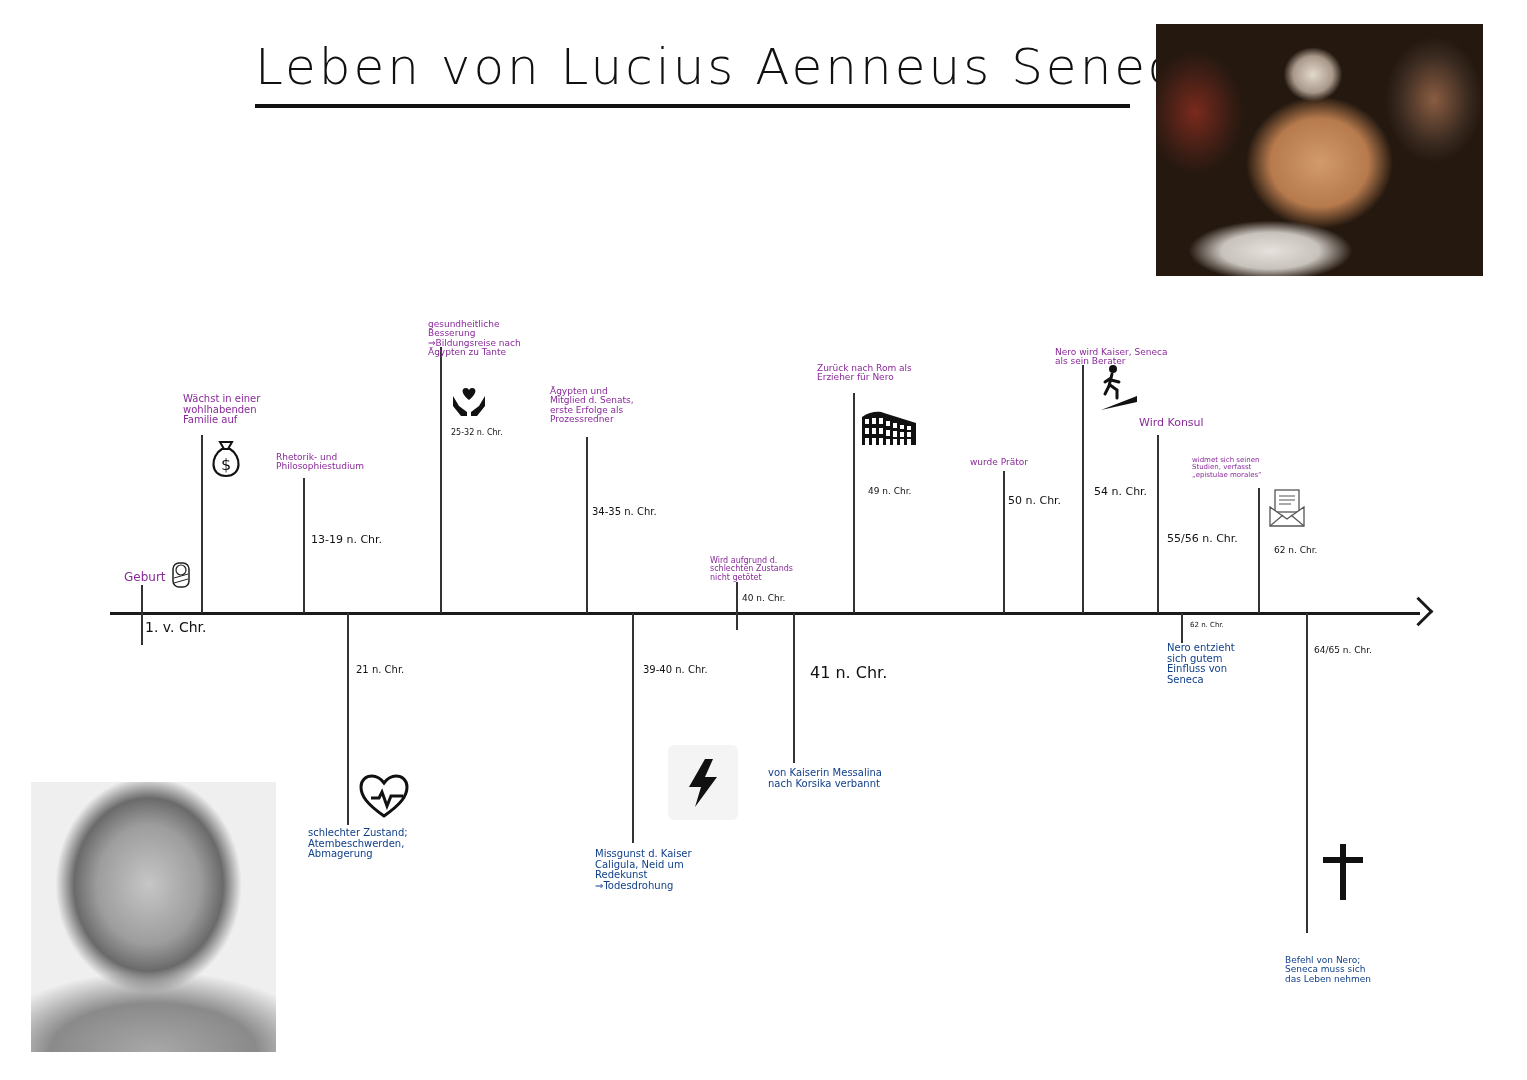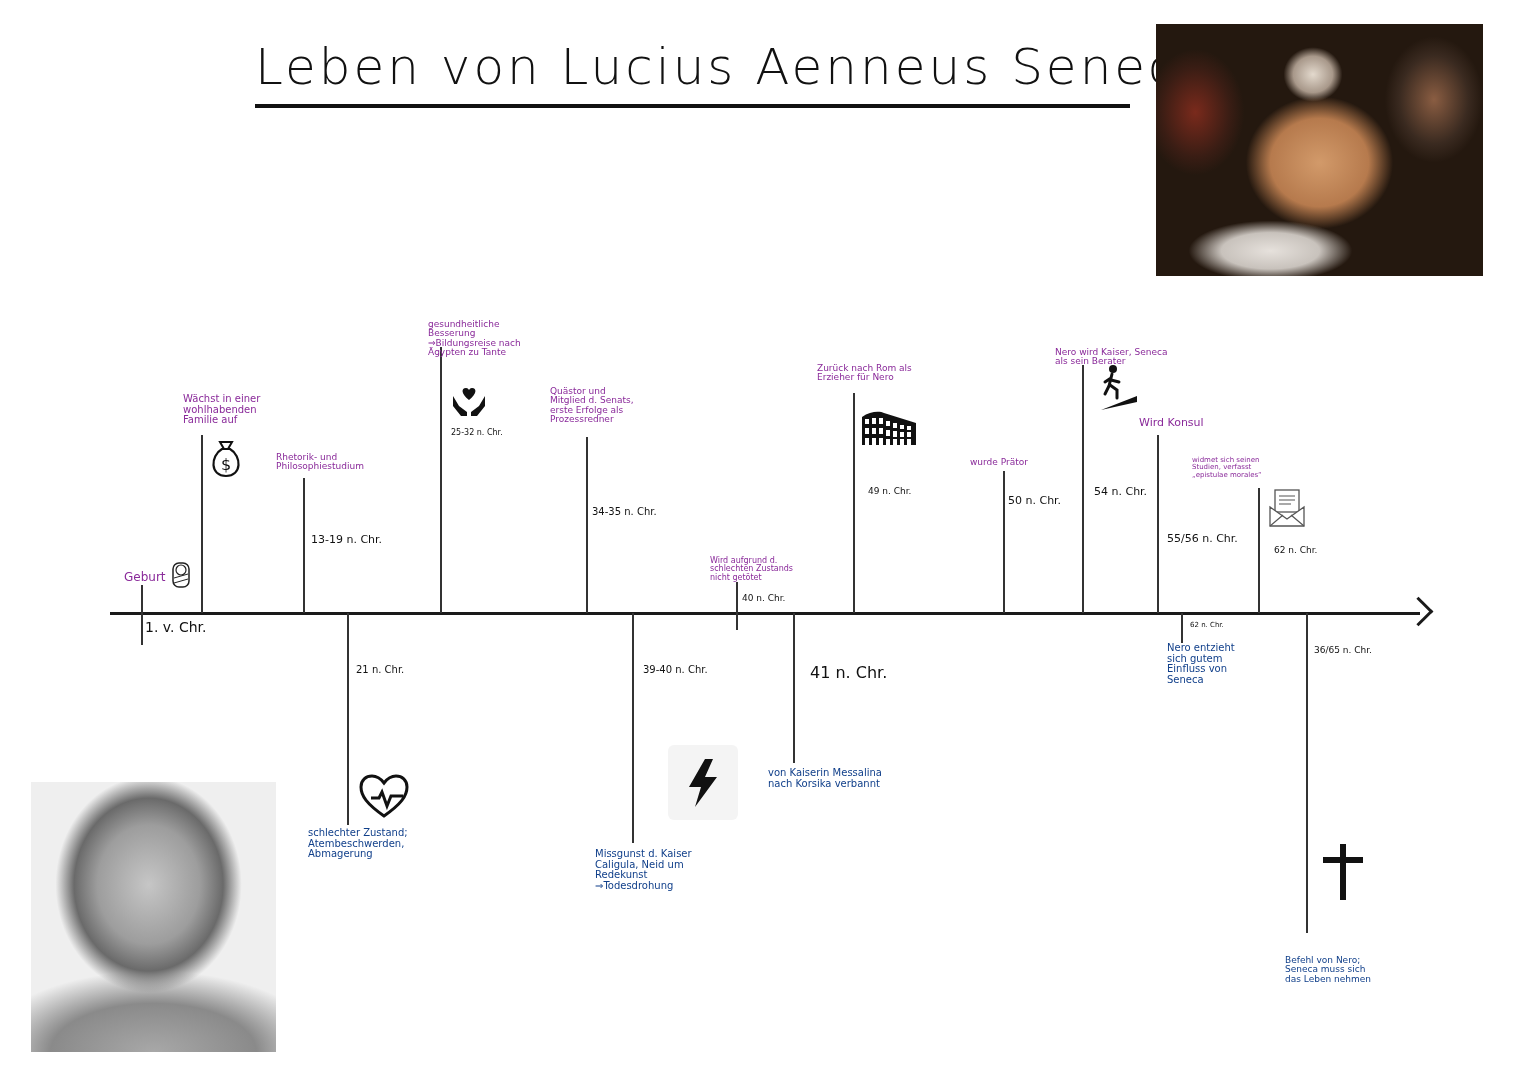--- a/index.html
+++ b/index.html
@@ -69,21 +69,21 @@
 <div class="icon" style="left:450px;top:385px;width:38px;height:32px;">
   <svg width="36" height="30" viewBox="0 0 36 30">
       <path d="M18 14 C10 8 10 2 15 2 C17 2 18 4 18 4 C18 4 19 2 21 2 C26 2 26 8 18 14 Z" fill="#111"></path>
       <path d="M2 10 L8 20 L16 26 L16 30 L10 30 L2 20 Z" fill="#111"></path>
       <path d="M34 10 L28 20 L20 26 L20 30 L26 30 L34 20 Z" fill="#111"></path>
     </svg>
 </div>
 <div class="lbl date" style="left:451px;top:429px;font-size:8px;">25-32 n. Chr.</div>
 
 <div class="tick" style="left:586px;top:437px;height:176px;"></div>
-<div class="lbl purple" style="left:550px;top:387px;width:90px;font-size:9px;">Quästor und Mitglied d. Senats, erste Erfolge als Prozessredner</div>
+<div class="lbl purple" style="left:550px;top:387px;width:90px;font-size:9px;">Ägypten und Mitglied d. Senats, erste Erfolge als Prozessredner</div>
 <div class="lbl date" style="left:592px;top:507px;font-size:10px;">34-35 n. Chr.</div>
 
 <div class="tick" style="left:736px;top:582px;height:48px;"></div>
 <div class="lbl purple" style="left:710px;top:557px;width:105px;font-size:8px;">Wird aufgrund d. schlechten Zustands nicht getötet</div>
 <div class="lbl date" style="left:742px;top:594px;font-size:9px;">40 n. Chr.</div>
 
 <div class="tick" style="left:853px;top:393px;height:220px;"></div>
 <div class="lbl purple" style="left:817px;top:364px;width:110px;font-size:9px;">Zurück nach Rom als Erzieher für Nero</div>
 <div class="icon" style="left:860px;top:408px;width:58px;height:40px;">
   <svg width="58" height="38" viewBox="0 0 58 38">
@@ -168,20 +168,20 @@
 
 <div class="tick" style="left:793px;top:613px;height:150px;"></div>
 <div class="lbl date" style="left:810px;top:665px;font-size:16px;">41 n. Chr.</div>
 <div class="lbl blue" style="left:768px;top:768px;width:125px;">von Kaiserin Messalina nach Korsika verbannt</div>
 
 <div class="tick" style="left:1181px;top:613px;height:30px;"></div>
 <div class="lbl date" style="left:1190px;top:622px;font-size:7px;">62 n. Chr.</div>
 <div class="lbl blue" style="left:1167px;top:643px;width:90px;">Nero entzieht sich gutem Einfluss von Seneca</div>
 
 <div class="tick" style="left:1306px;top:613px;height:320px;"></div>
-<div class="lbl date" style="left:1314px;top:646px;font-size:9px;">36/65 n. Chr.</div>
+<div class="lbl date" style="left:1314px;top:646px;font-size:9px;">64/65 n. Chr.</div>
 <div class="icon" style="left:1320px;top:842px;width:46px;height:60px;">
   <svg width="44" height="60" viewBox="0 0 44 60">
       <rect x="19" y="2" width="6" height="56" fill="#111"></rect>
       <rect x="2" y="15" width="40" height="6" fill="#111"></rect>
     </svg>
 </div>
 <div class="lbl blue" style="left:1285px;top:940px;width:95px;font-size:9px;margin-top:16px;">Befehl von Nero; Seneca muss sich das Leben nehmen</div>
 
 </body></html>

